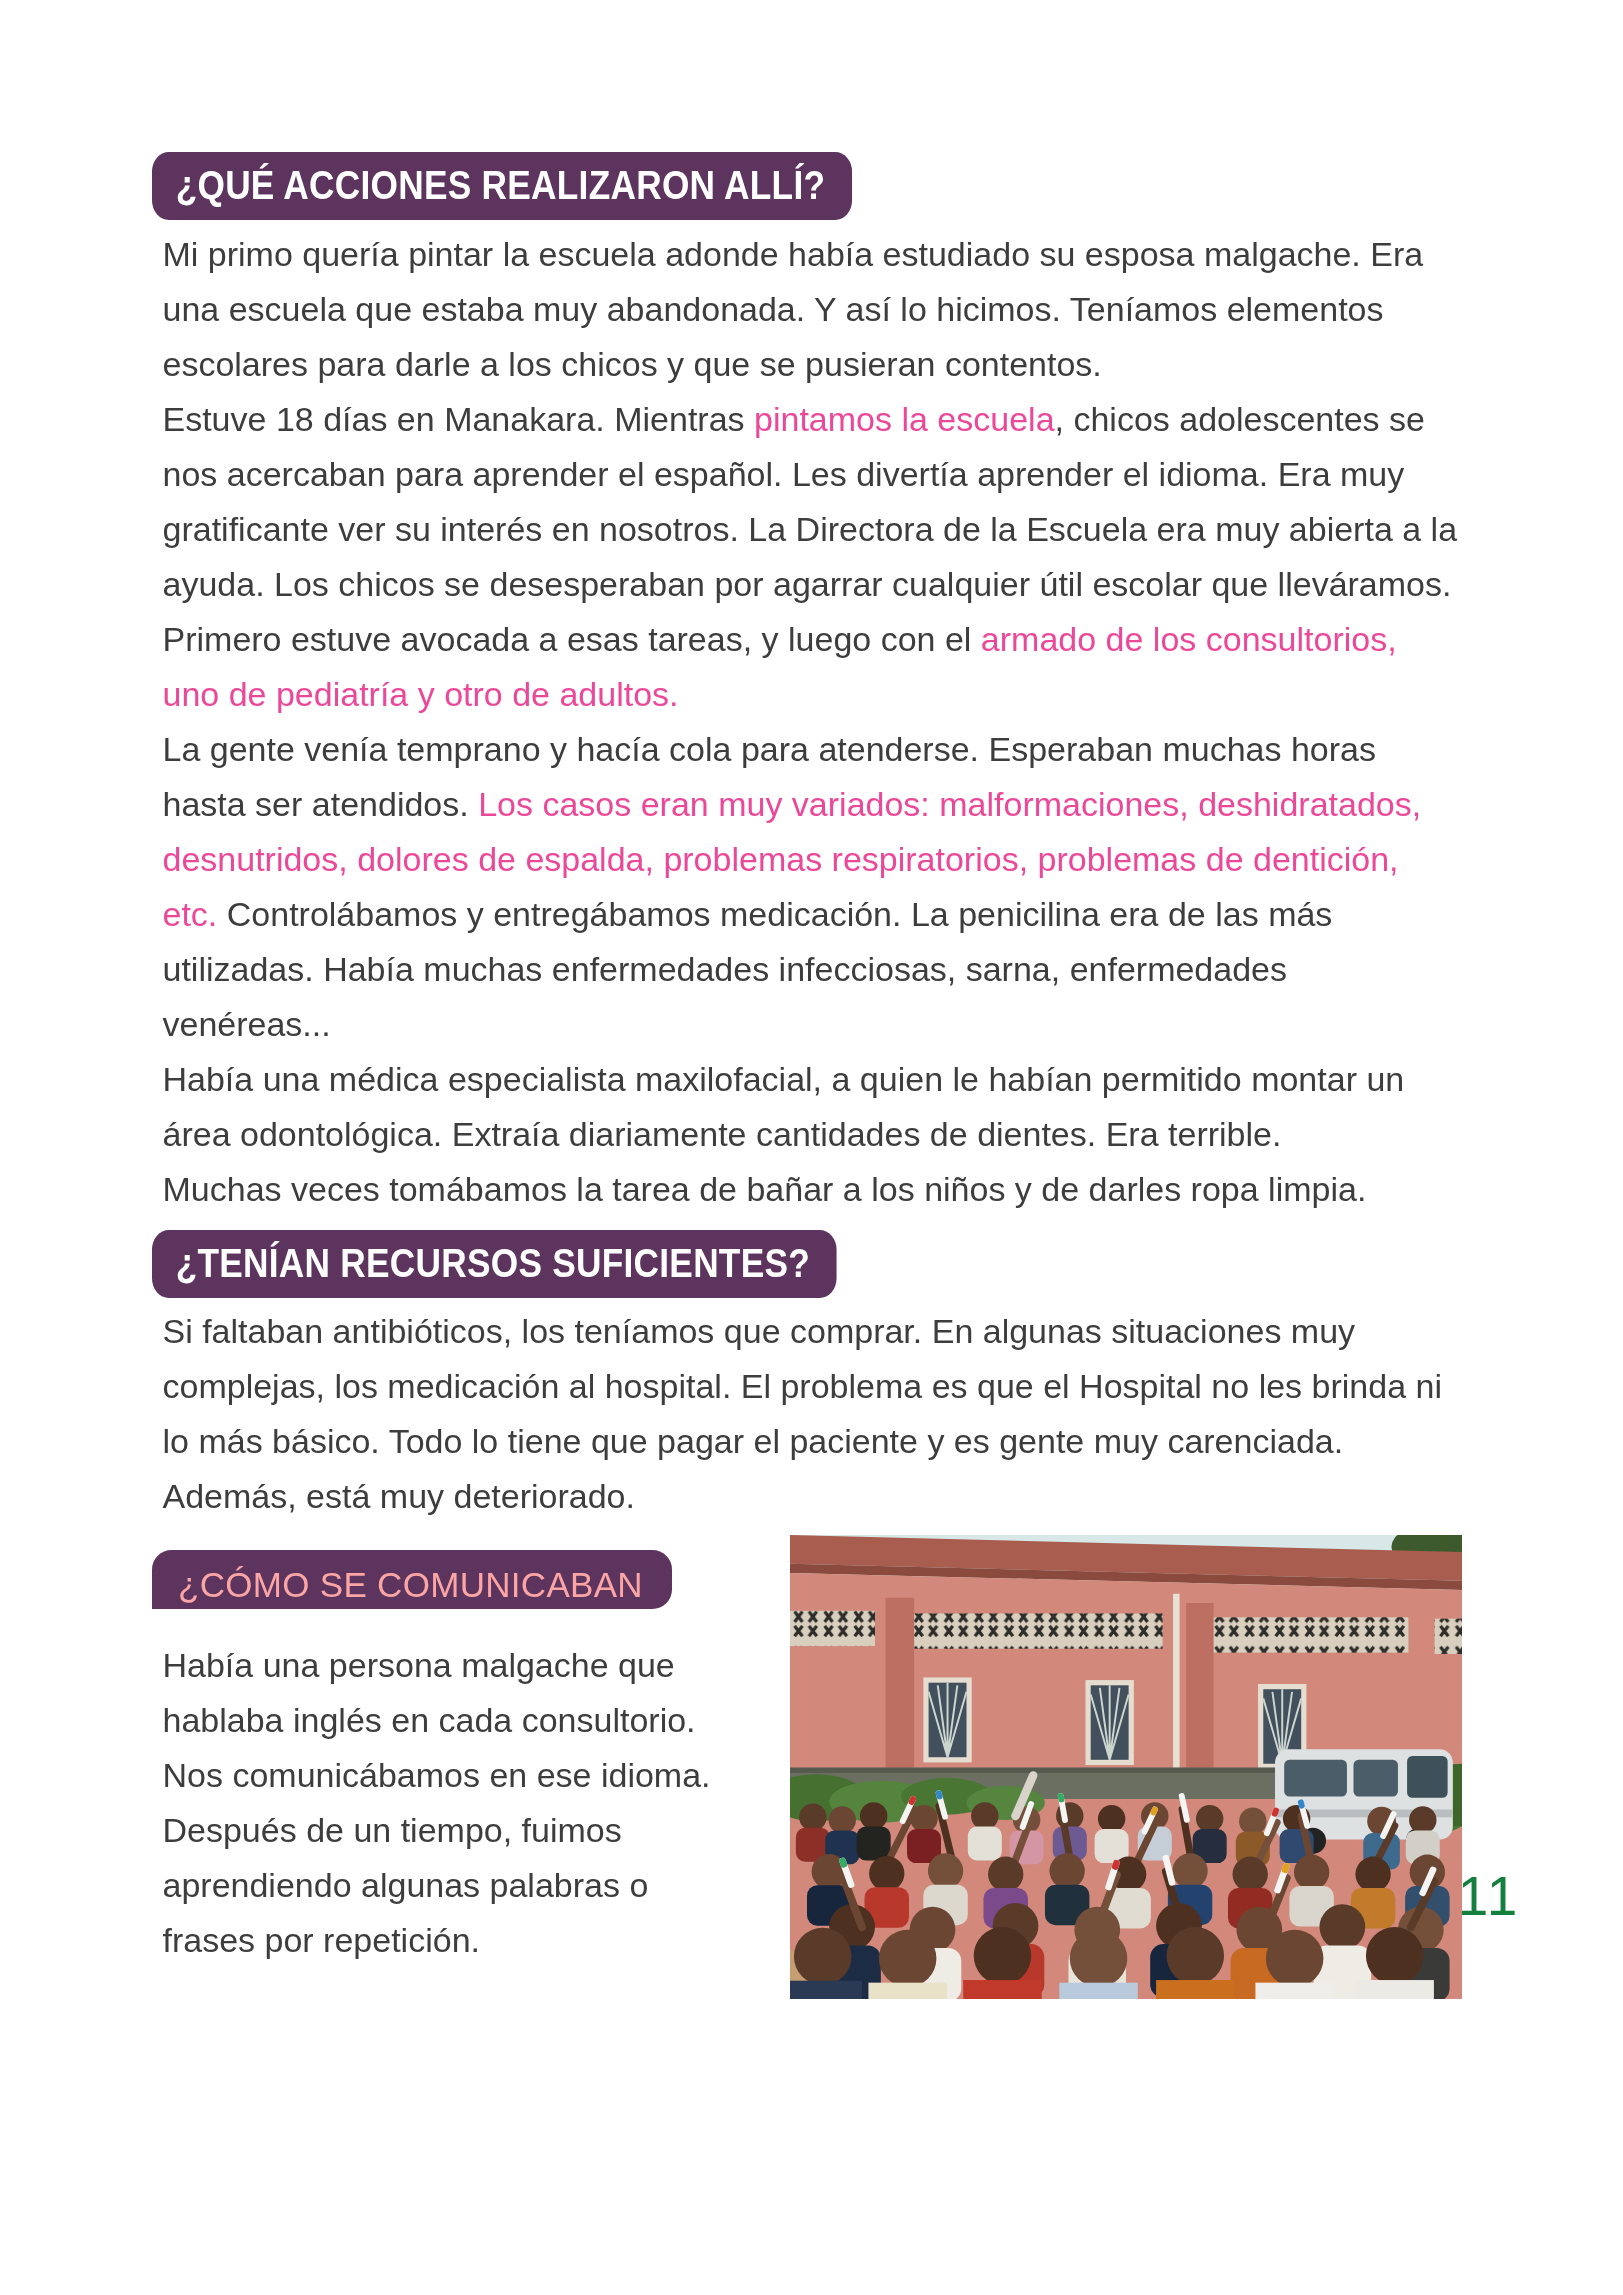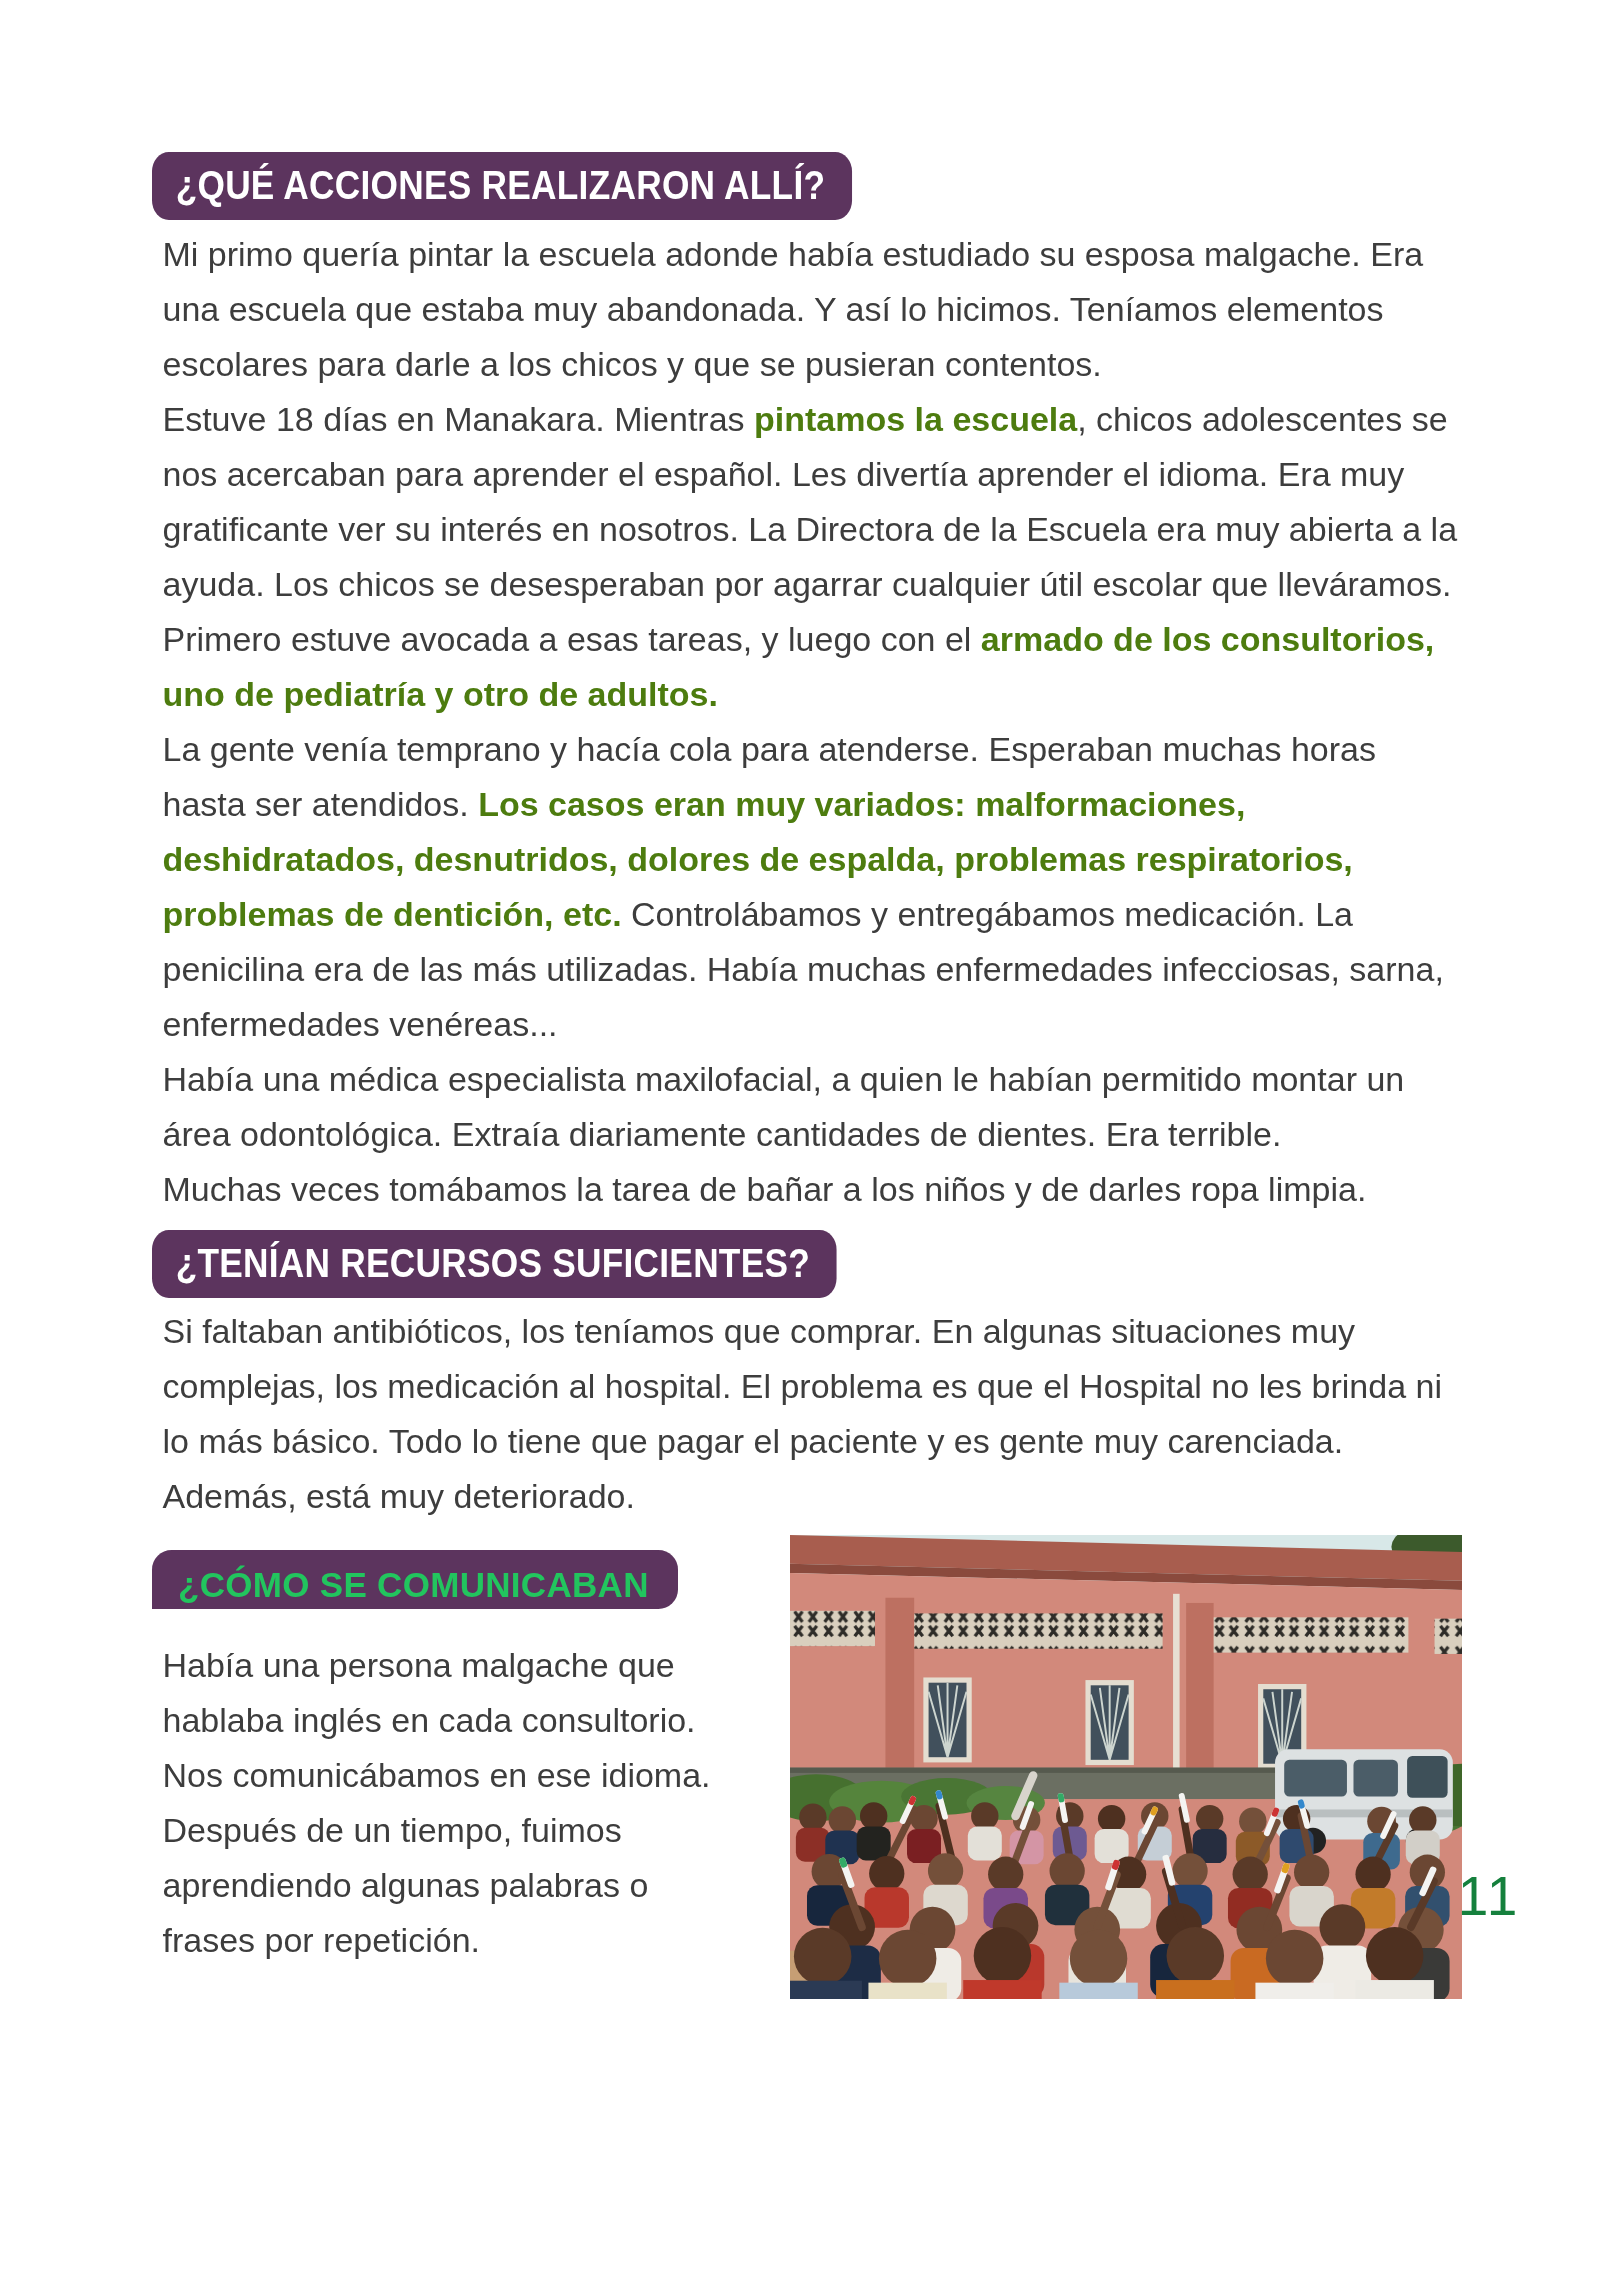--- a/index.html
+++ b/index.html
@@ -30,22 +30,22 @@
     transform-origin:left center;
     letter-spacing:0.3px;
   }
   .badge-2line{
     display:block;
     transform:none;
   }
   .badge-line{
     display:table;
     background:#5c345e;
-    color:#22c55e;
-    font-weight:bold;
+    color:#fca5a5;
+    font-weight:normal;
     font-size:35px;
     line-height:1.15;
     white-space:nowrap;
     letter-spacing:0.3px;
   }
   .badge-line-1{
     border-radius:19.6px 19.6px 19.6px 0;
     padding:14.4px 29px 3.9px 26px;
   }
   .badge-line-2{
@@ -54,21 +54,21 @@
   }
   
   .body-text{
     margin:0 0 0 10.5px;
     font-size:34px;
     line-height:55px;
     color:#3d3d3d;
     max-width:1295px;
   }
   .sec .body-text:first-of-type{margin-top:6.5px;}
-  .bold{font-weight:bold;color:#4d7c0f;}
+  .bold{font-weight:normal;color:#ec4899;}
   .sec-2{margin-top:13px;}
   
   .bottom-row{
     display:flex;
     justify-content:space-between;
     align-items:flex-start;
     margin-top:10.5px;
   }
   .left-col{
     width:608px;

